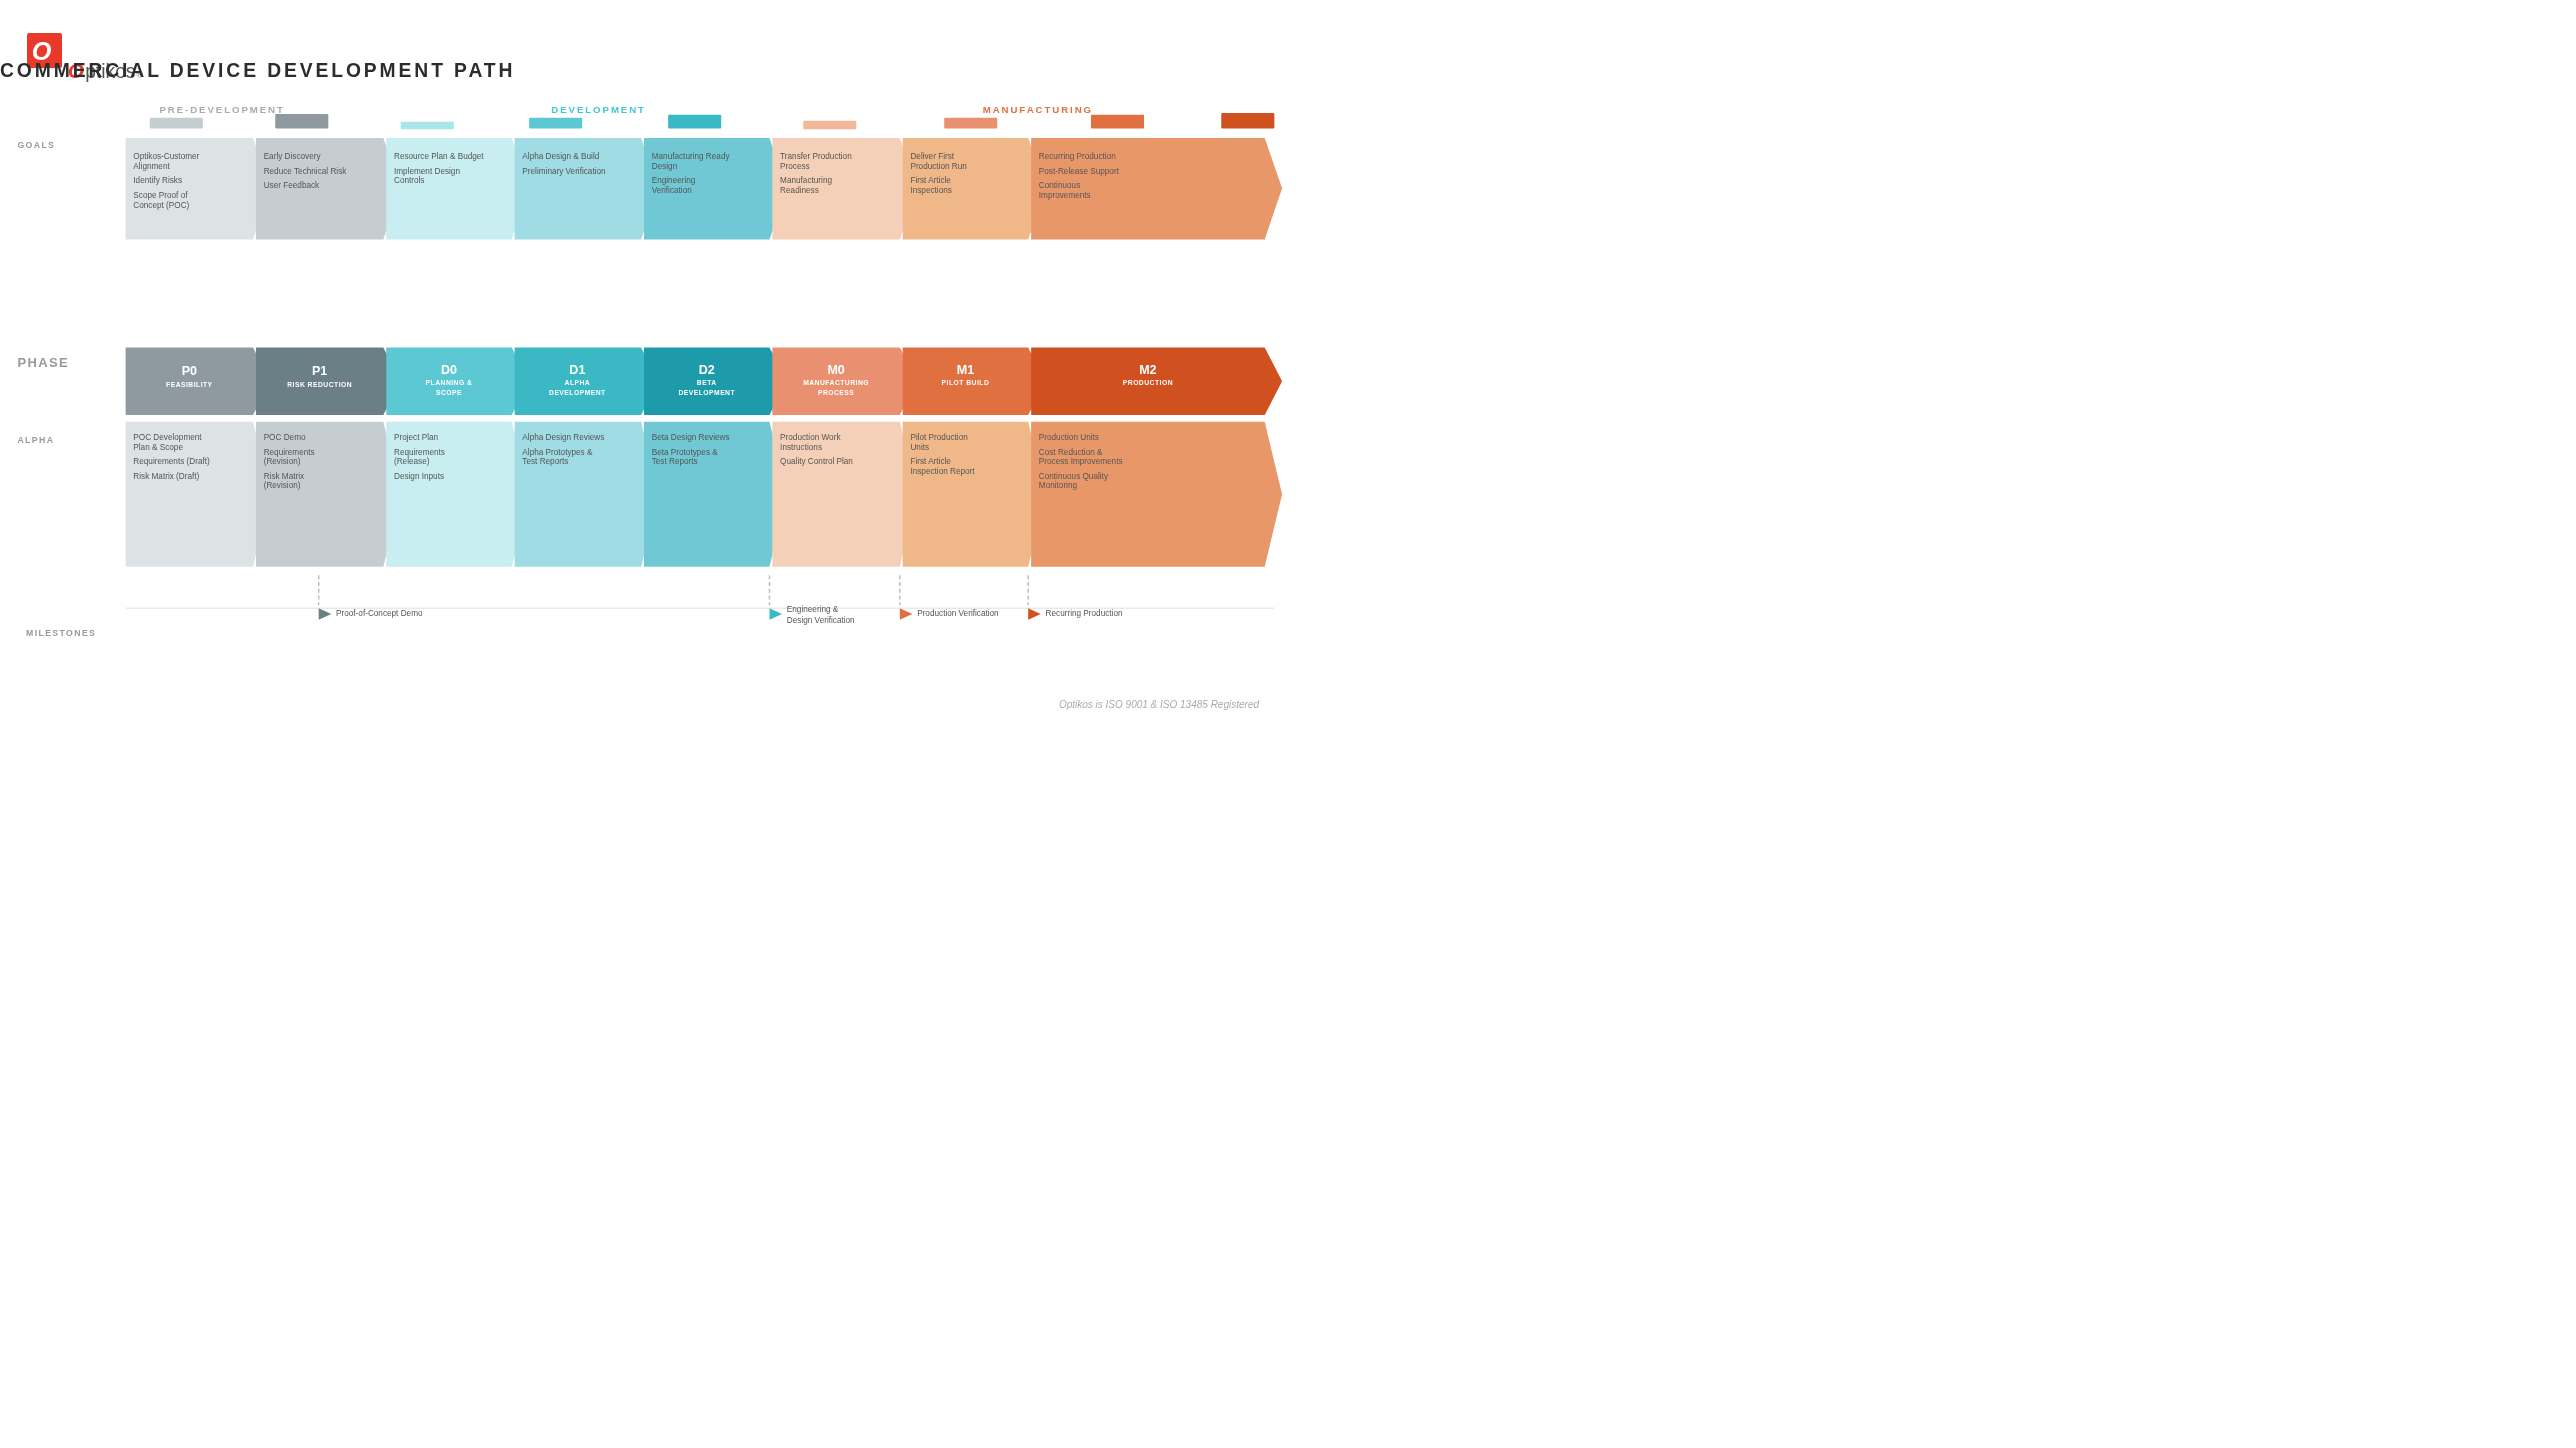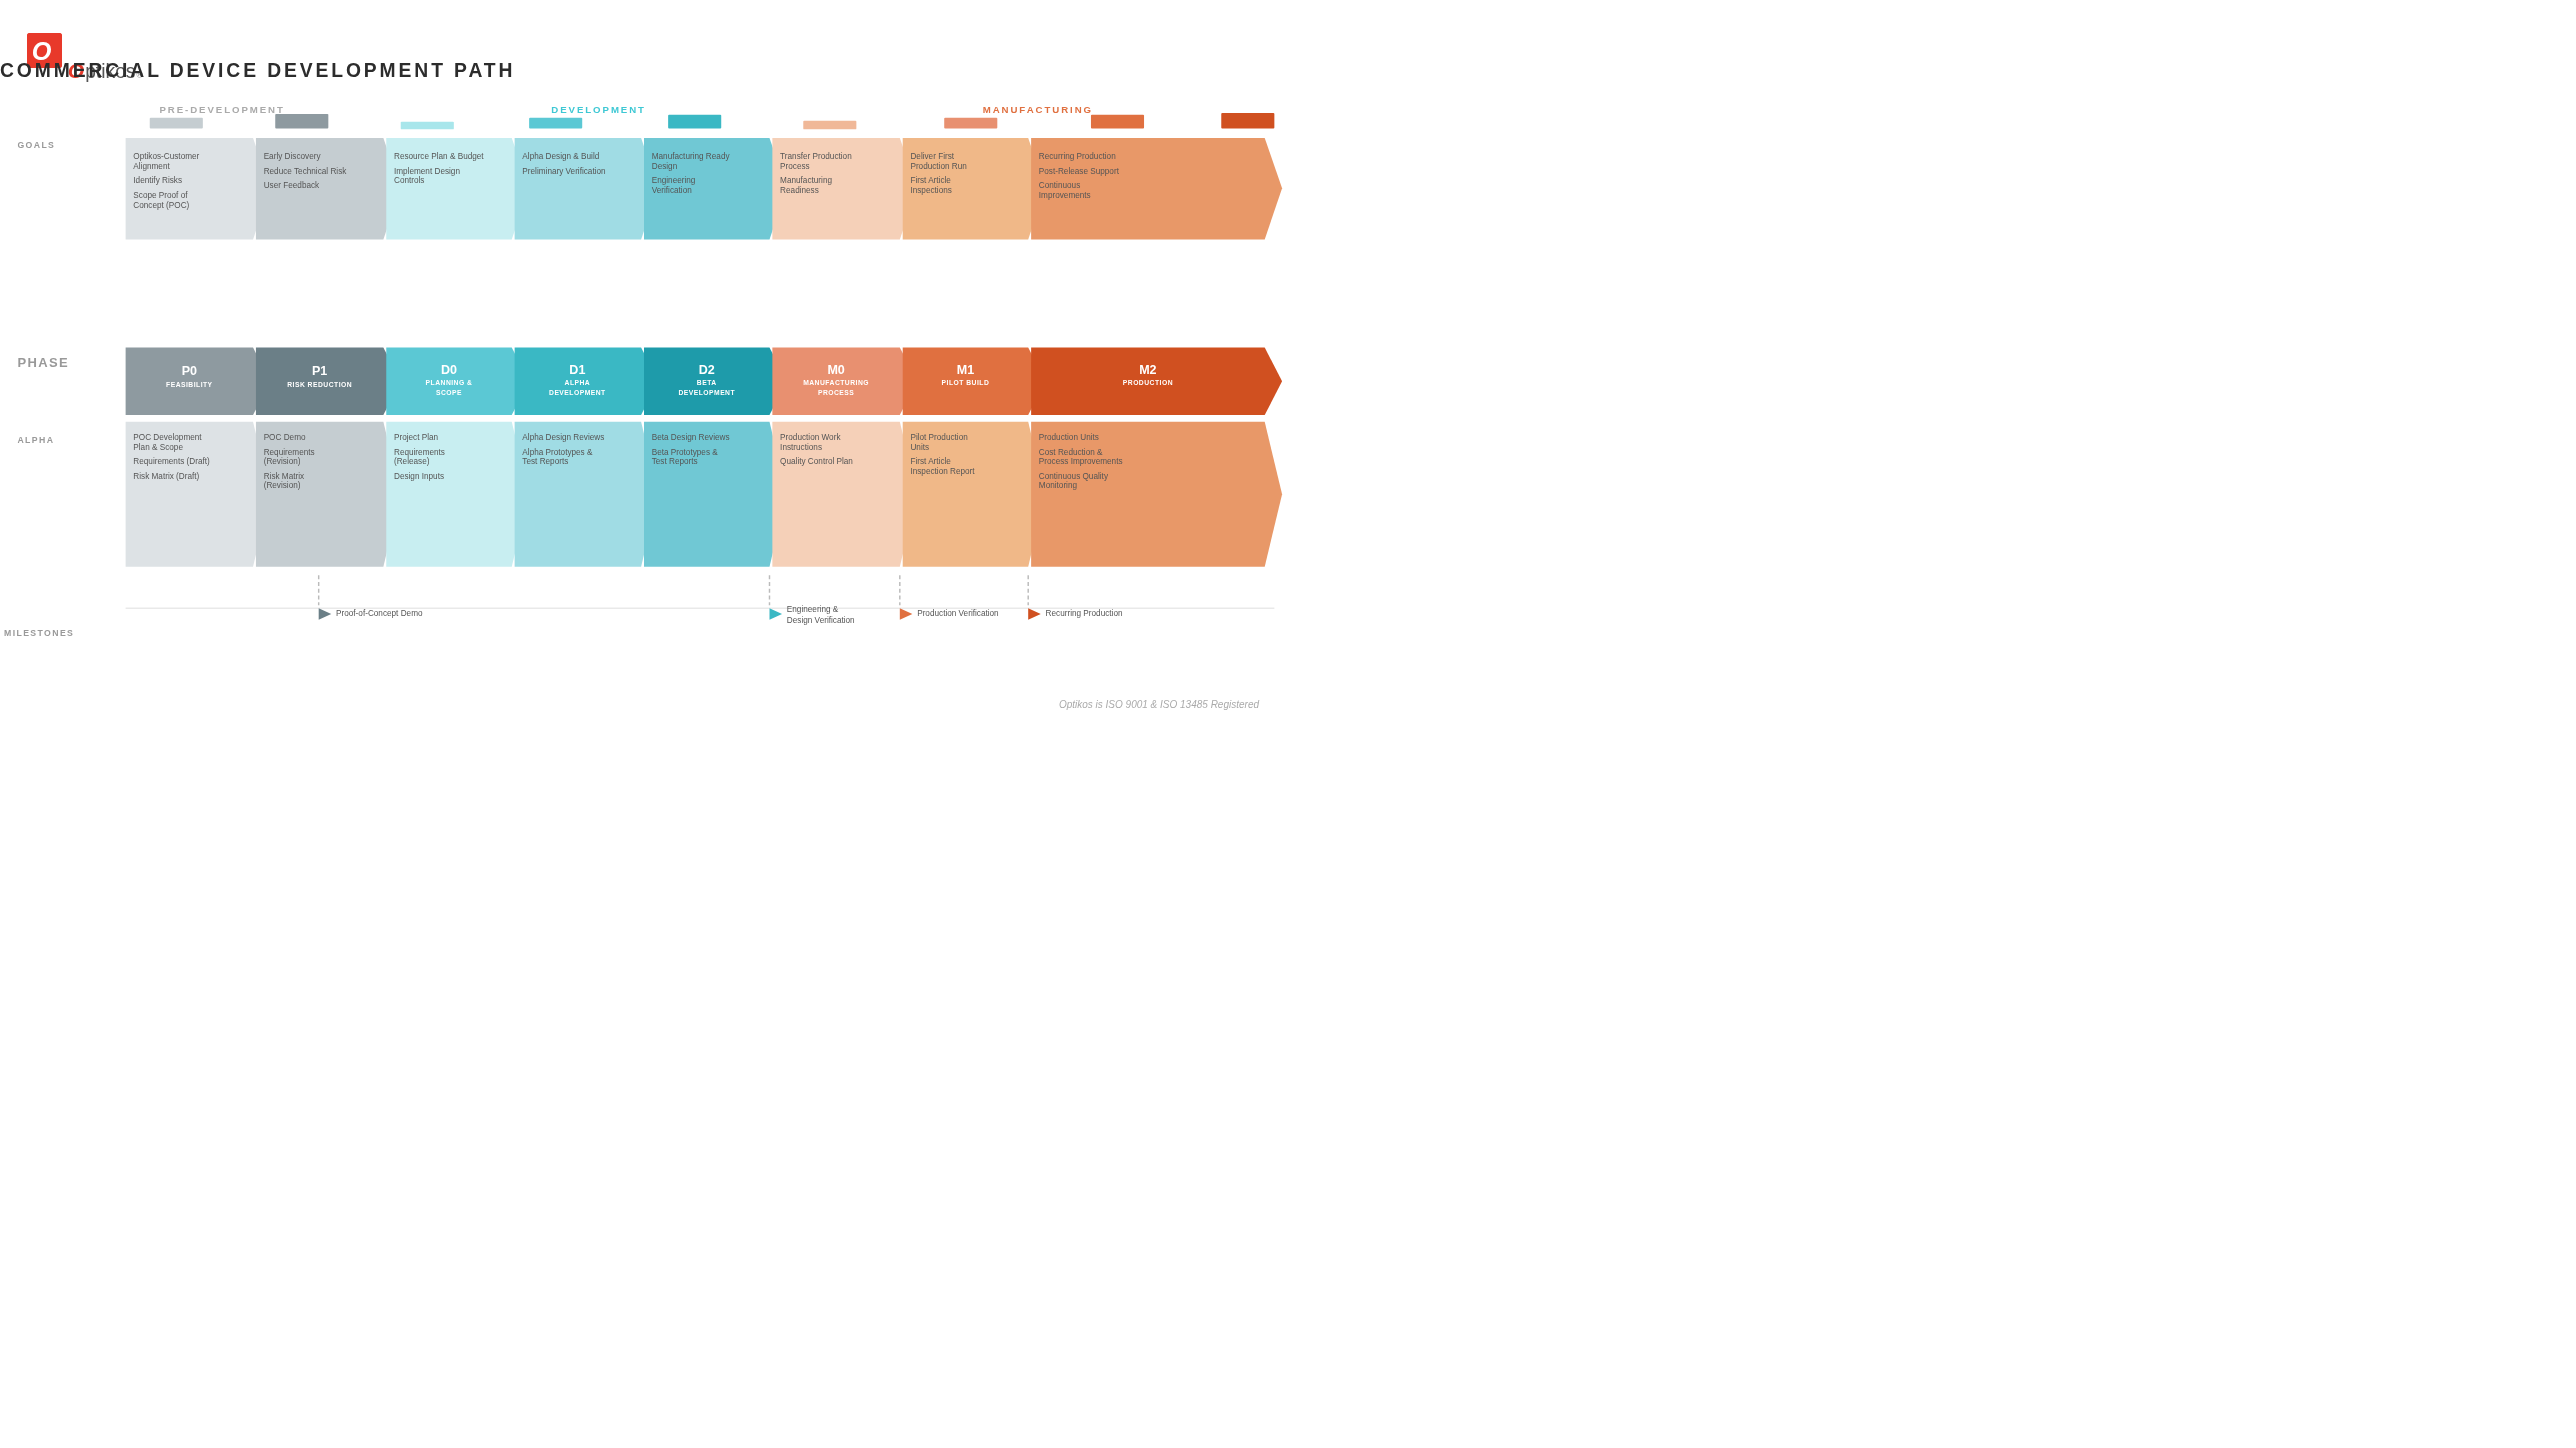--- a/index.html
+++ b/index.html
@@ -70,21 +70,21 @@
       position: absolute;
       left: 17.4px;
       top: 435px;
       font-size: 8.7px;
       font-weight: 700;
       letter-spacing: 1.4px;
       color: #999;
     }
     .milestones-label {
       position: absolute;
-      left: 4px;
+      left: 26px;
       top: 628px;
       font-size: 8.7px;
       font-weight: 700;
       letter-spacing: 1.4px;
       color: #999;
     }
 
     
     .footer-text {
       position: absolute;

